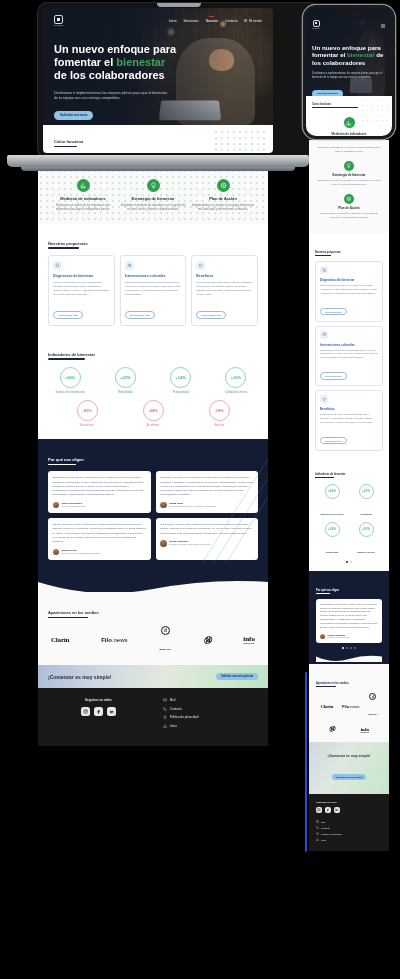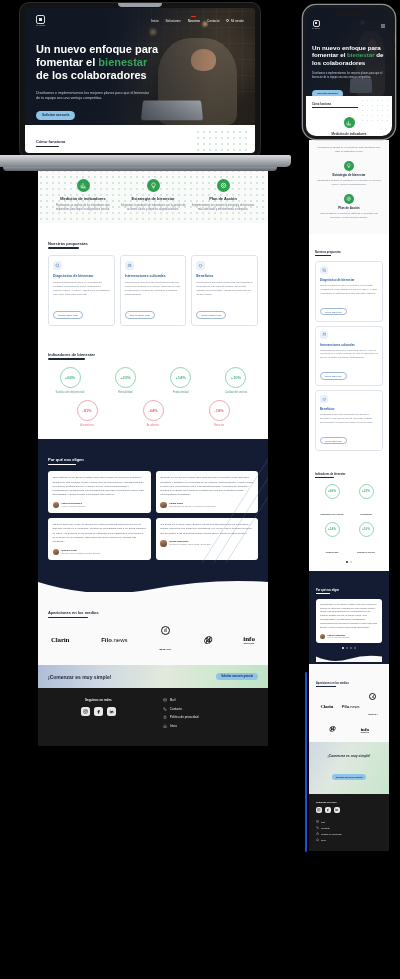--- a/index.html
+++ b/index.html
@@ -2,21 +2,21 @@
 <html lang="es"><head>
 <meta charset="utf-8">
 <style>
   * { margin:0; padding:0; box-sizing:border-box; }
   html,body { width:400px; height:979px; overflow:hidden; background:#000; }
   body { font-family:"Liberation Sans", sans-serif; }
 
   .stage { position:relative; width:400px; height:979px; background:#000; }
 
   
-  .laptop { position:absolute; left:20px; top:3px; width:240px; }
+  .laptop { position:absolute; left:38px; top:3px; width:281px; }
   .laptop-screen {
     border:5px solid #141414; border-radius:9px; background:#141414;
     box-shadow:0 0 0 1px #2b2b2b;
   }
   .laptop-viewport {
     width:230px; height:145px; overflow:hidden; background:#1d2433;
     border-radius:4px; position:relative;
   }
   .laptop-base {
     position:absolute; left:-31px; top:152px; width:302px; height:12px;

